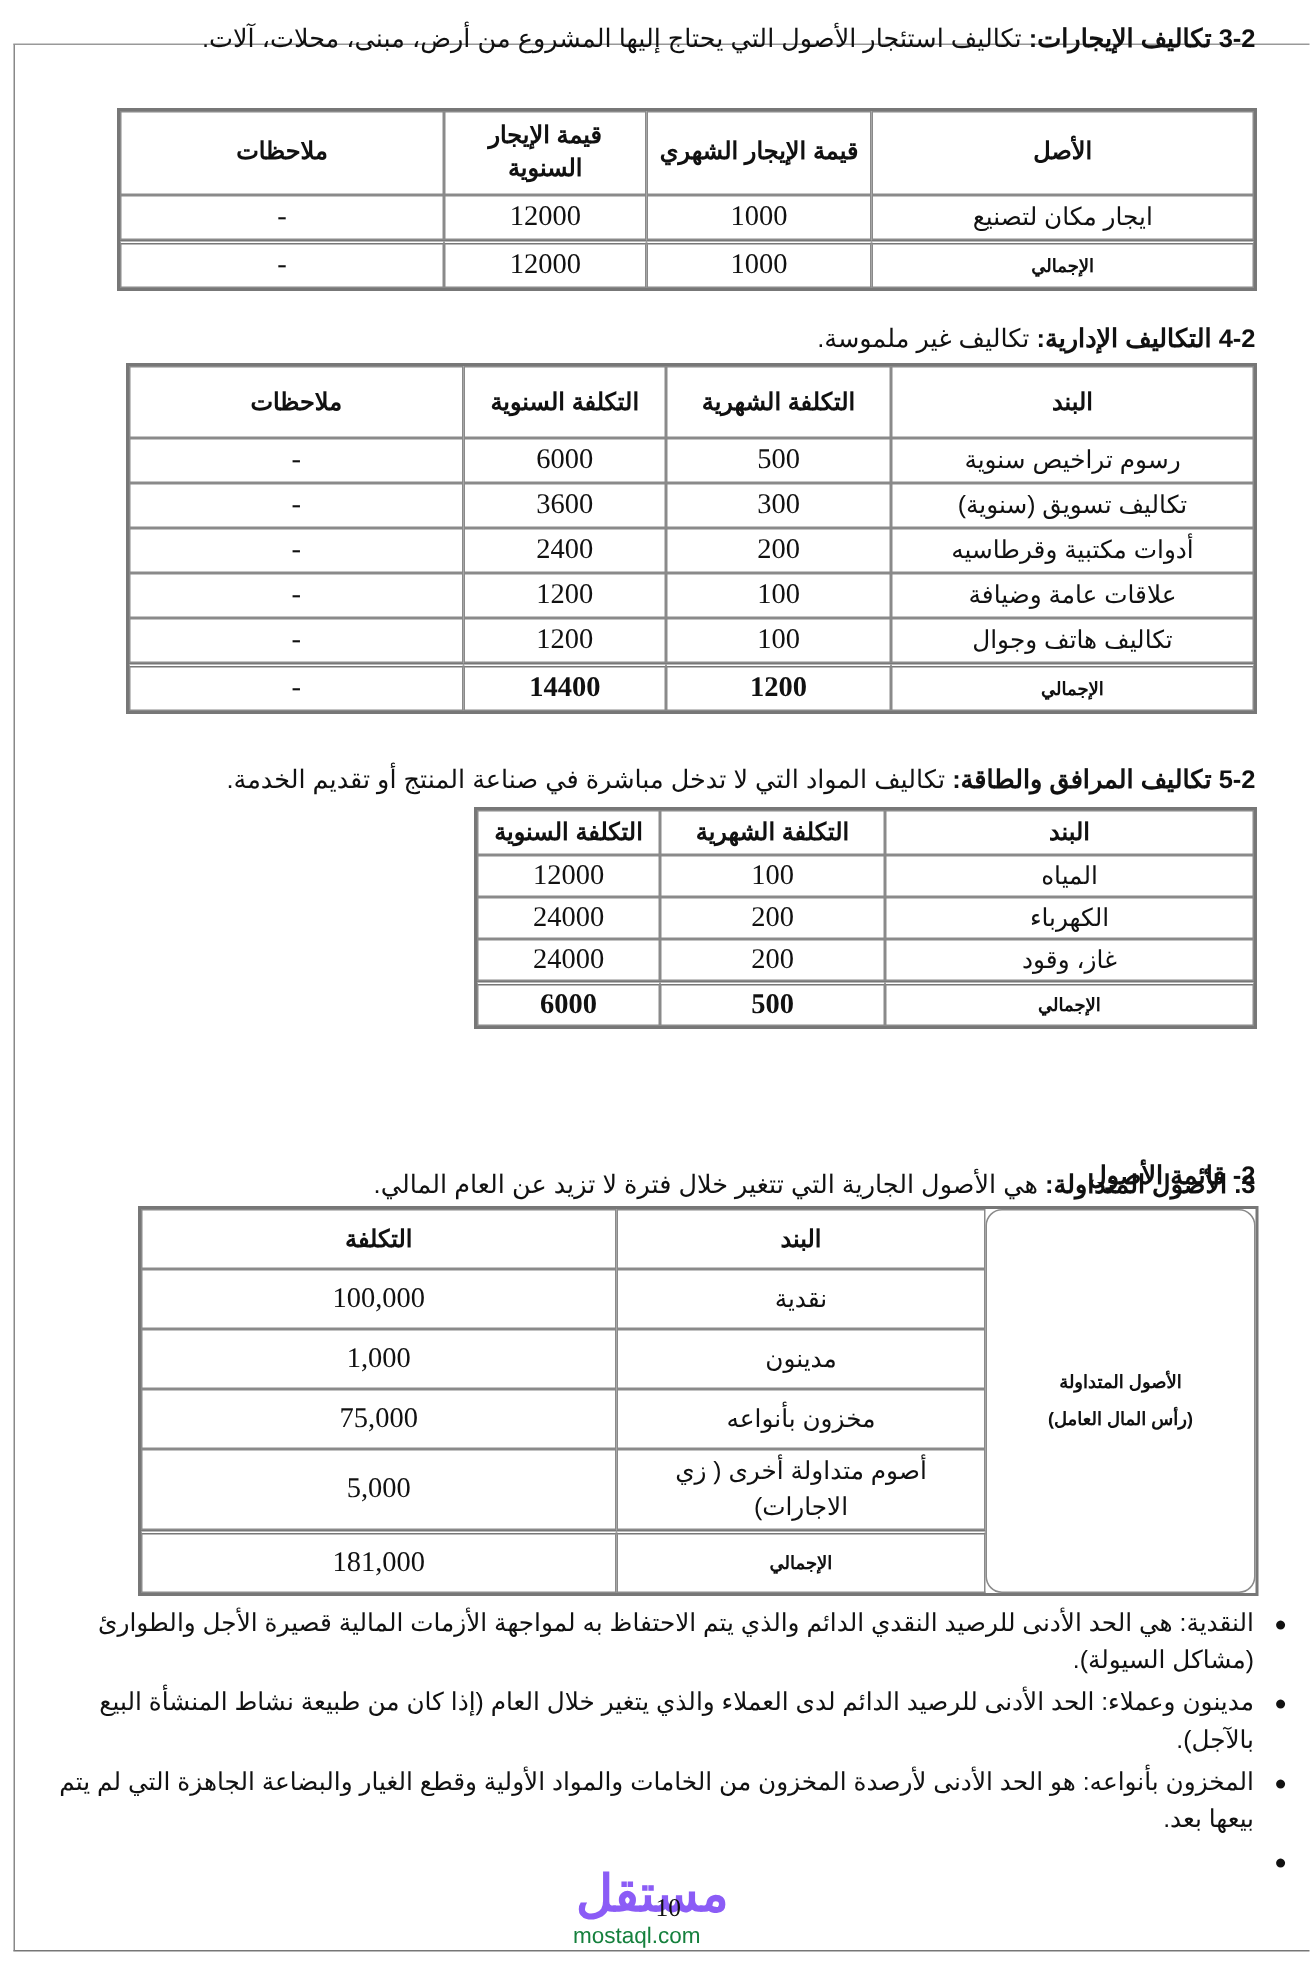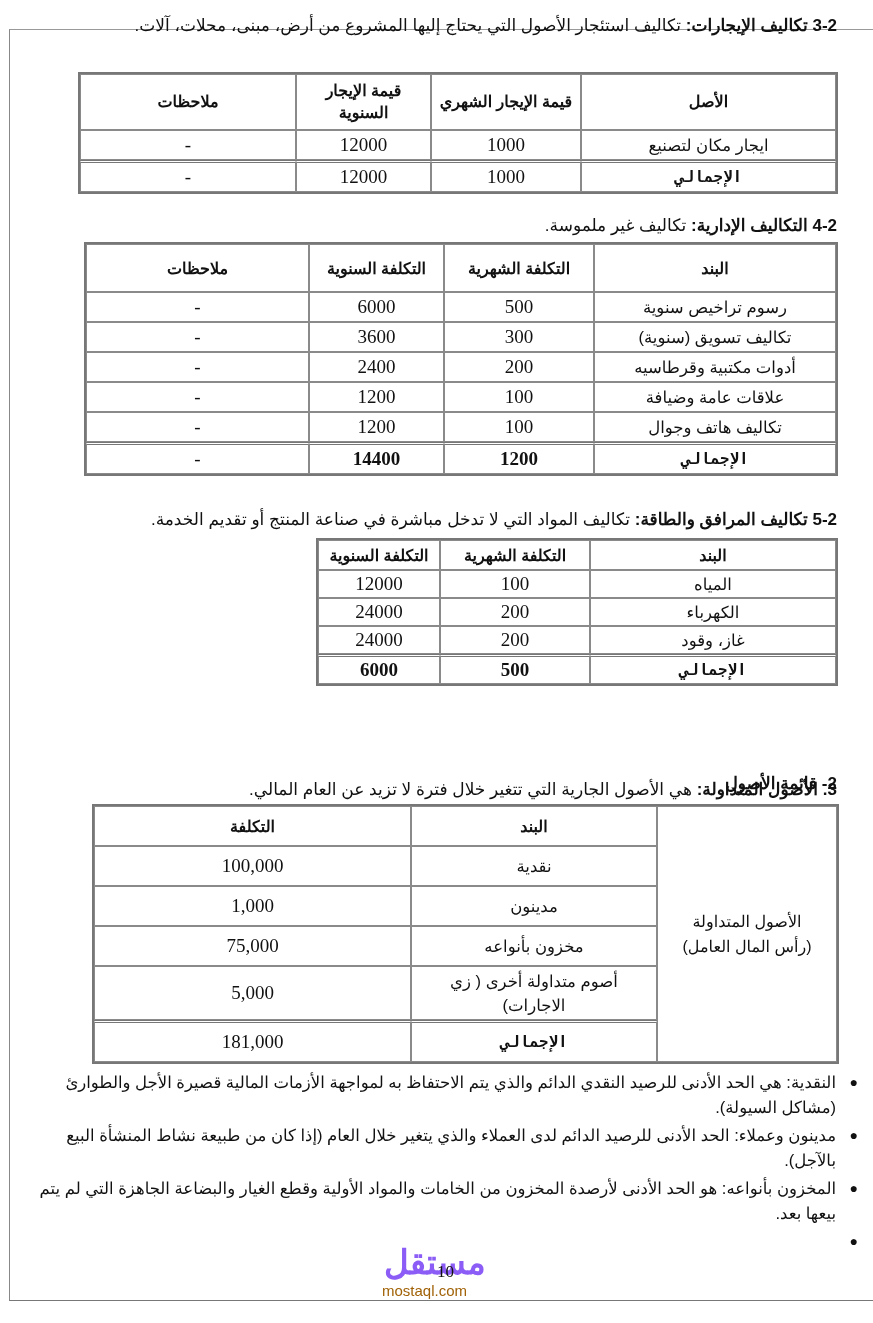--- a/index.html
+++ b/index.html
@@ -8,44 +8,44 @@
   .frame { position:absolute; left:9px; top:29px; width:870px; height:1272px;
            border-left:1.5px solid #888; border-top:1.5px solid #999; border-bottom:1.5px solid #777; box-sizing:border-box; }
   .heading { position:absolute; font-family:"Liberation Sans", sans-serif; font-size:17px; white-space:nowrap; direction:rtl; }
   .heading b { font-weight:bold; }
   table { position:absolute; border-collapse:separate; border-spacing:0; direction:rtl;
           border:2px solid #777; }
   td, th { border:1px solid #8a8a8a; text-align:center; vertical-align:middle; padding:0 4px;
            font-size:19px; font-family:"Liberation Serif", serif; }
   th { font-family:"Liberation Sans", sans-serif; font-weight:bold; font-size:16px; }
   .lbl { font-family:"Liberation Sans", sans-serif; font-size:16.5px; }
-  .tot { font-family:Liberation Mono, monospace; font-weight:bold; font-size:16px; }
+  .tot { font-family:Liberation Serif, serif; font-weight:bold; font-size:12px; }
   .bold-num { font-weight:bold; }
   .sep-top td { border-top:3px double #777; }
   #t1 { left:78px; top:72px; width:760px; }
   #t1 th { height:54px; line-height:22px; }
   #t1 td { height:28px; }
   #t2 { left:84px; top:242px; width:754px; }
   #t2 th { height:46px; }
   #t2 td { height:28px; }
   #t3 { left:316px; top:538px; width:522px; }
   #t3 th { height:28px; }
   #t3 td { height:26px; }
   #t4 { left:92px; top:804px; width:747px; }
   #t4 th { height:38px; }
   #t4 td { height:38px; }
-  #t4 td.group { font-family:"Liberation Sans", sans-serif; font-weight:normal; font-size:16px; line-height:25px; }
+  #t4 td.group { font-family:"Liberation Sans", sans-serif; font-weight:bold; font-size:12px; line-height:25px;border-radius:11px; }
   ul.bullets { position:absolute; left:18px; top:1070px; width:818px; margin:0; padding:0 24px 0 0;
                direction:rtl; list-style:none; font-family:"Liberation Sans", sans-serif; font-size:16.5px; line-height:25px; }
   ul.bullets li { position:relative; margin-bottom:3px; }
   ul.bullets li .dot { position:absolute; right:-22px; top:0; font-size:14px; }
   .pagenum { position:absolute; left:409px; top:1262px; font-size:17px; font-family:"Liberation Serif", serif;margin-left:28px; }
   .wm-ar { position:absolute; left:384px; top:1242px; font-size:34px; font-weight:bold; color:#8b5cf6;
            font-family:"Liberation Sans", sans-serif; direction:rtl; }
-  .wm-en { position:absolute; left:382px; top:1282px; font-size:15px; color:#a16207; font-family:"Liberation Sans", sans-serif; }
+  .wm-en { position:absolute; left:382px; top:1282px; font-size:15px; color:#15803d; font-family:"Liberation Sans", sans-serif; }
 </style>
 </head>
 <body>
 
 <div class="frame"></div>
 
 <div class="heading" style="right:36px; top:15px;">
   <b>3-2</b>
   <b>تكاليف الإيجارات:</b>
   <span>تكاليف استئجار الأصول التي يحتاج إليها المشروع من أرض، مبنى، محلات، آلات.</span>

